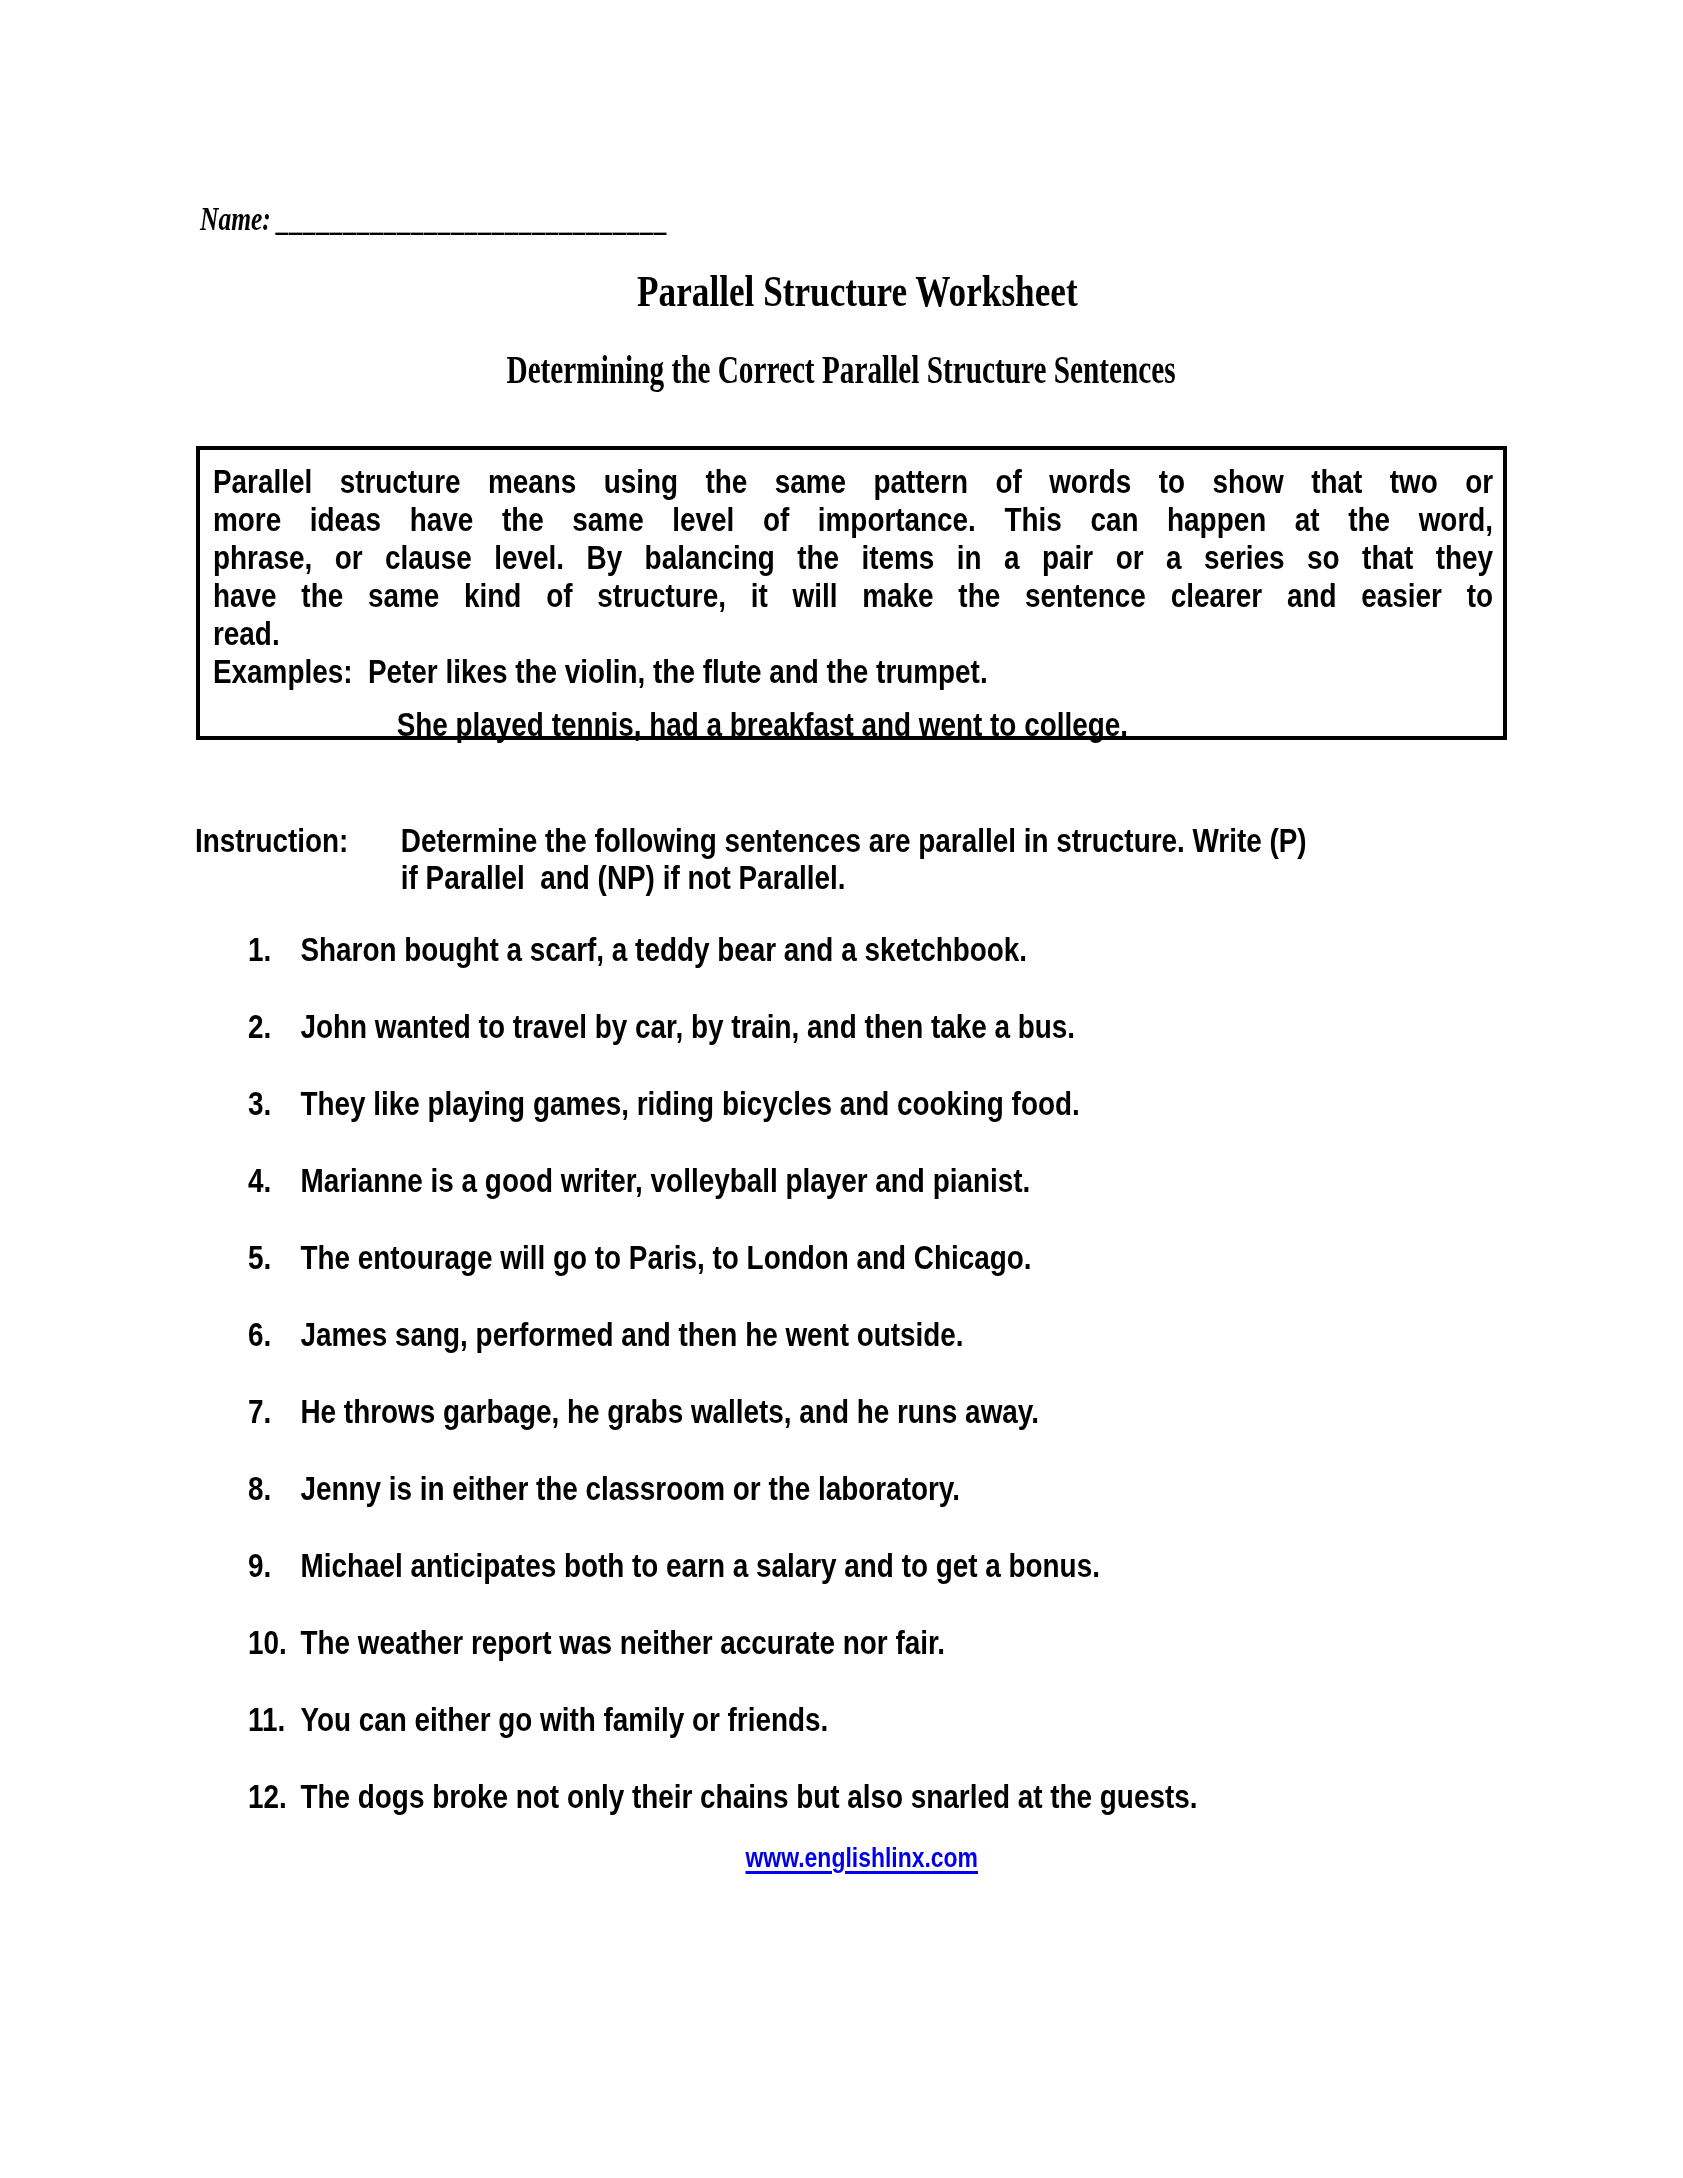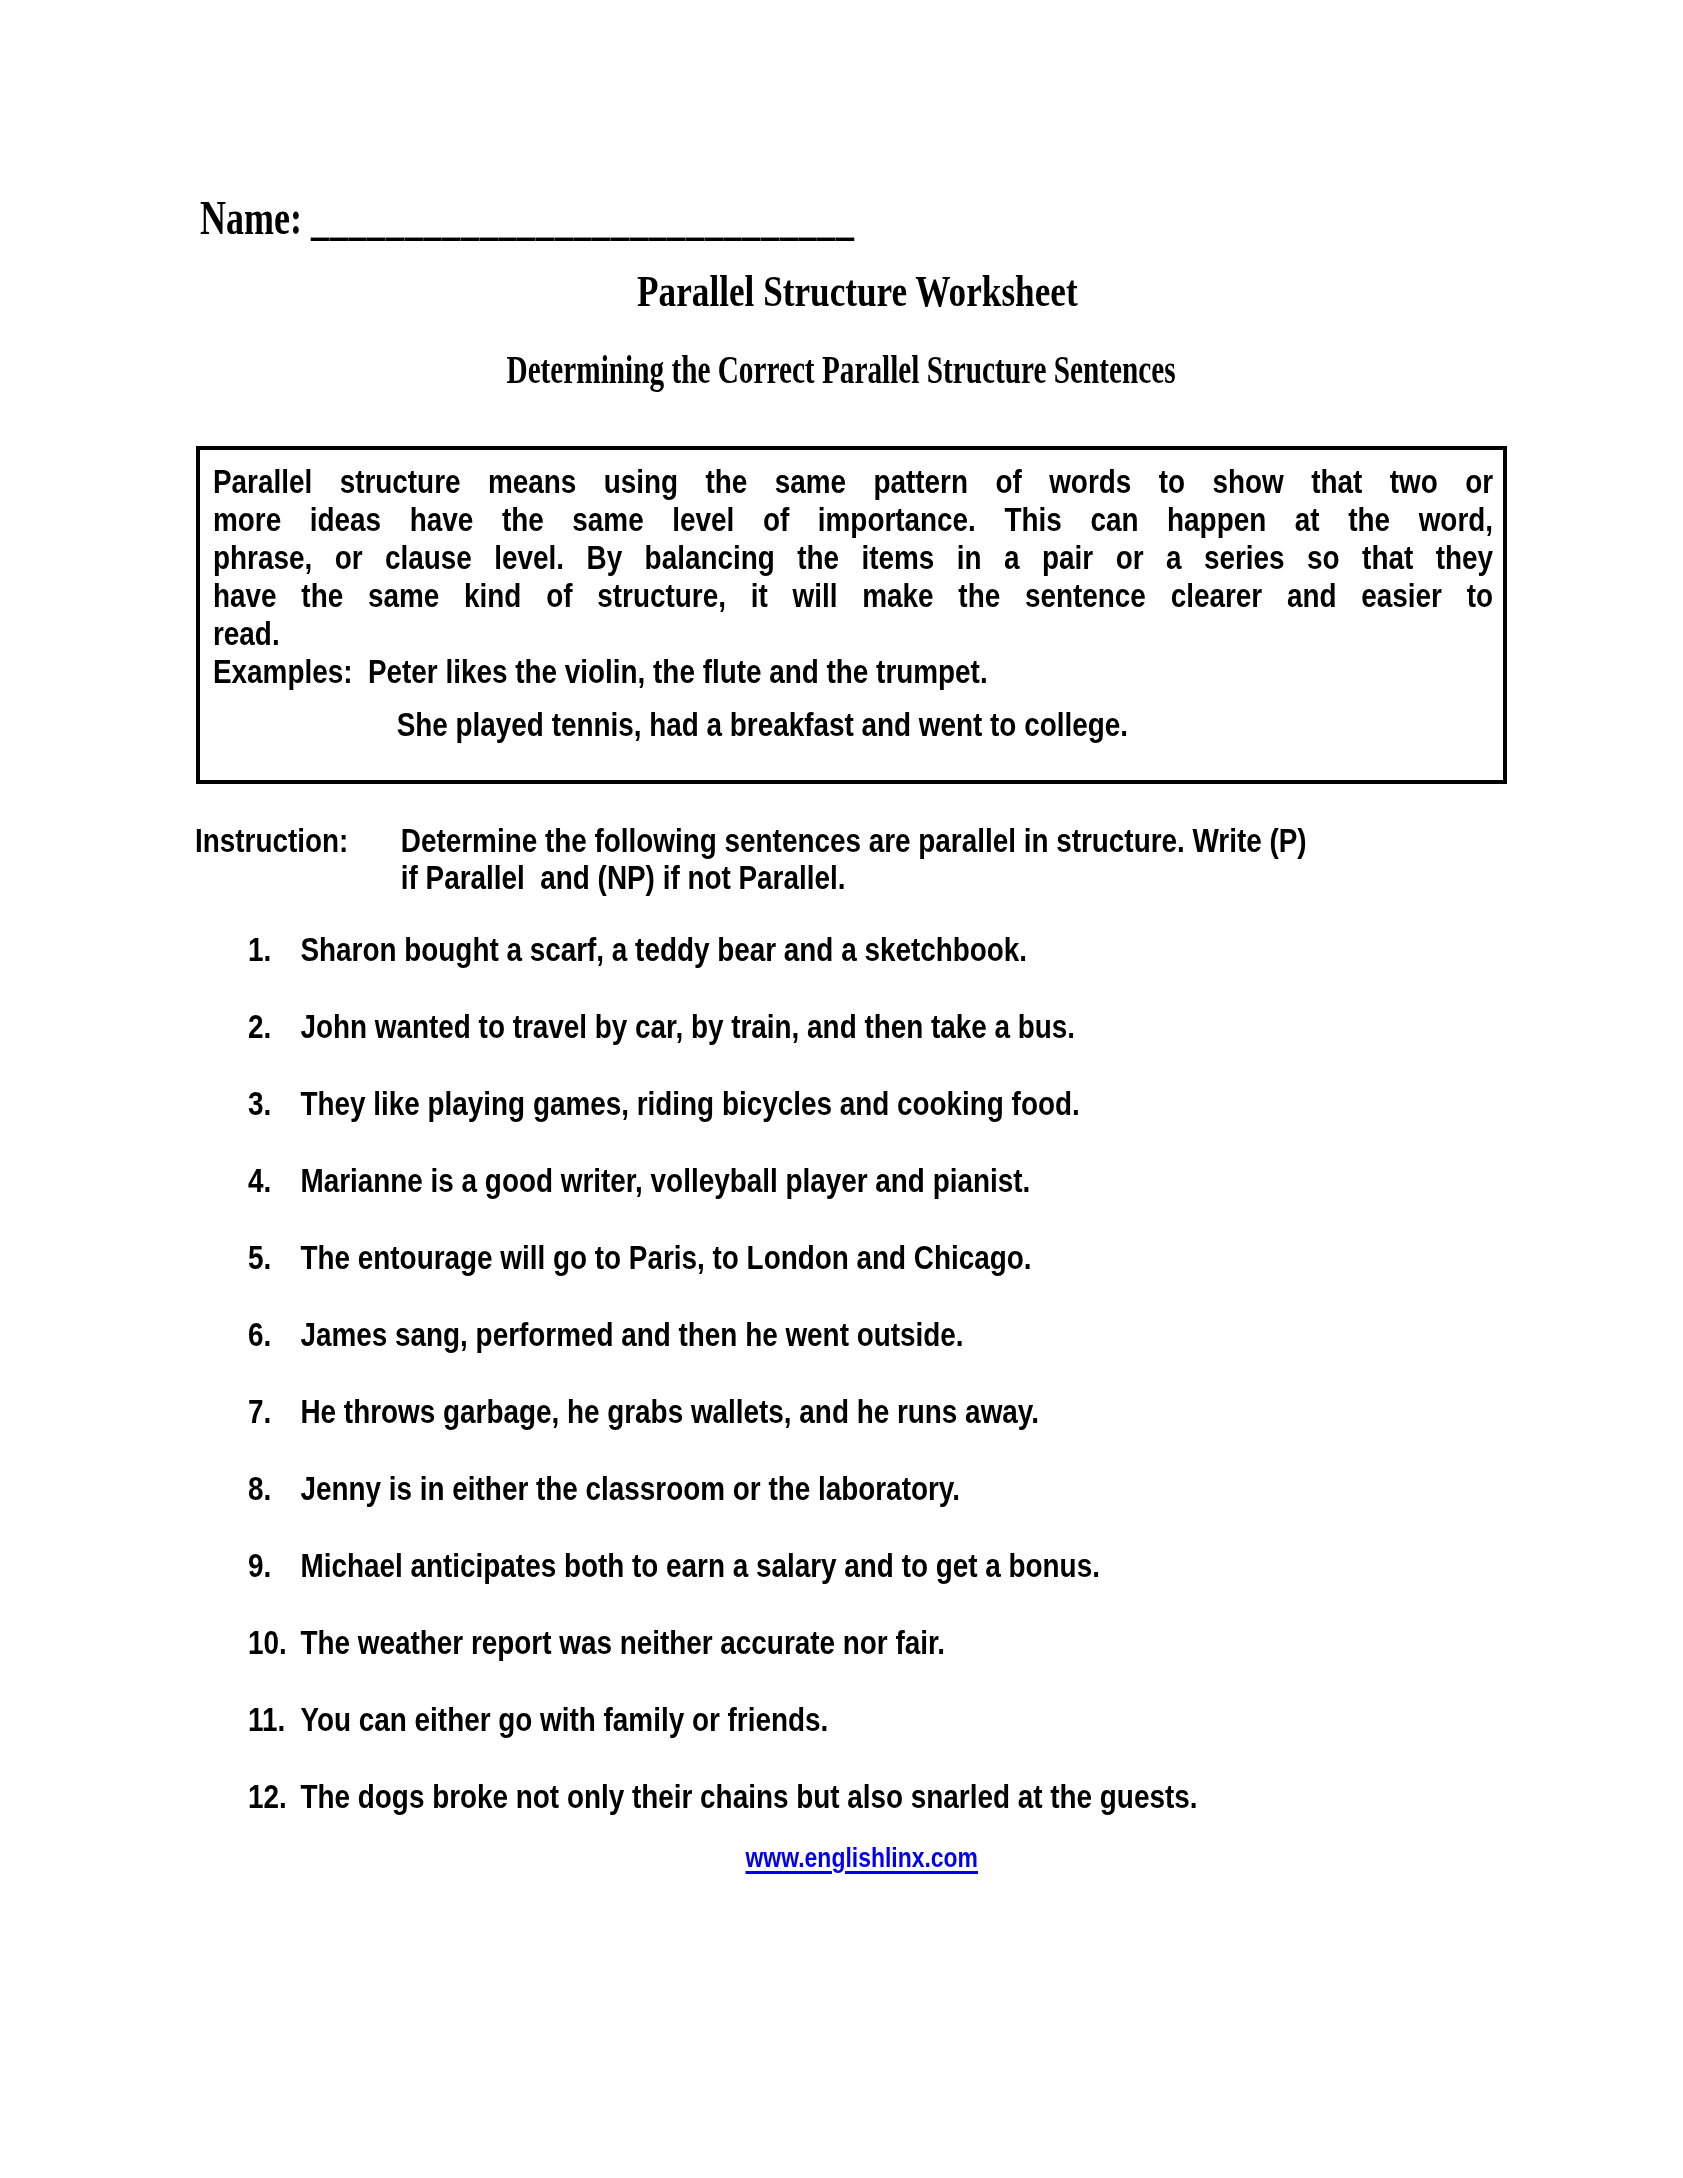--- a/index.html
+++ b/index.html
@@ -15,33 +15,33 @@
   .cond-serif{
     display:inline-block;
     font-family:"Liberation Serif", serif;
     font-weight:bold;
     white-space:nowrap;
     transform-origin:0 0;
   }
   .center-wrap{position:absolute;left:0;right:0;text-align:center;}
   .center-wrap .cond-serif{transform-origin:50% 0;}
   
-  .name-block{position:absolute;left:200px;top:198px;font-size:48px;line-height:40px;}
+  .name-block{position:absolute;left:200px;top:198px;font-size:34px;line-height:40px;font-style:italic;}
   .name-block .cond-serif{transform:scaleX(0.75);}
   .date-block{position:absolute;left:972px;top:198px;font-size:36px;line-height:40px;}
   .date-block .cond-serif{transform:scaleX(0.75);}
   .fill-line{letter-spacing:1px;}
   .title-wrap{top:269px;font-size:44px;line-height:44px;margin-left:32px;}
   .title-wrap .cond-serif{transform:scaleX(0.80);}
   .subtitle-wrap{top:346px;font-size:39px;line-height:48px;}
   .subtitle-wrap .cond-serif{transform:scaleX(0.75);}
   
   .def-box{
     position:absolute;left:196px;top:446px;
-    width:1311px;height:338px;
+    width:1311px;height:294px;
     border:4px solid #000000;
     box-sizing:border-box;
   }
   .def-box-inner{
     position:absolute;left:13px;top:12px;
     width:1561px;                 
     transform:scaleX(0.82);
     transform-origin:0 0;
     font-size:34px;line-height:38px;font-weight:bold;
   }

